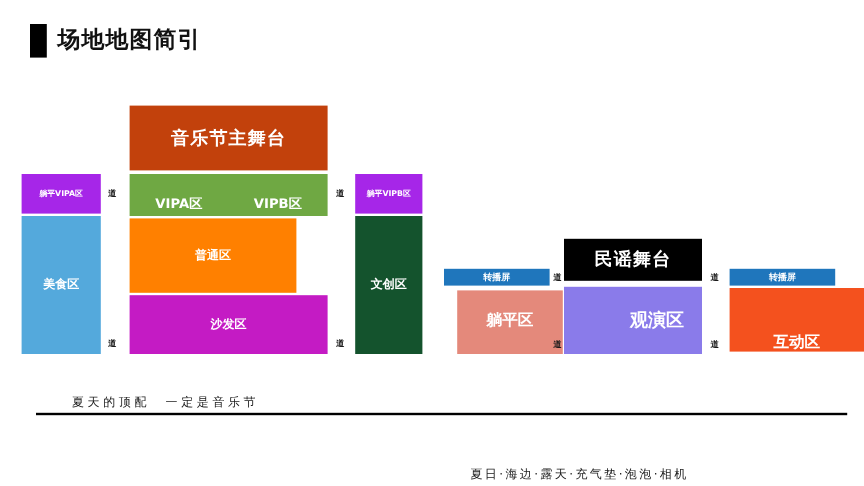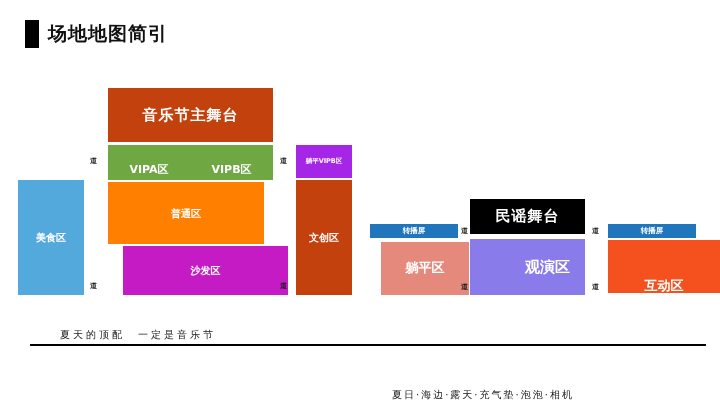--- a/index.html
+++ b/index.html
@@ -83,32 +83,31 @@
     width: 165px; height: 35px;
     background: #6FA843;
     justify-content: space-around;
     font-size: 11px;
     font-weight: normal;
   }
   #vip-band .zone-label { font-weight: bold; margin-top: 16px; }
   
   #normal-zone {
     left: 108px; top: 182px;
-    width: 156px; height: 62px;
+    width: 139px; height: 62px;
     background: #FF8000;
     font-size: 10px;
     justify-content: center;
   }
   
   #sofa-zone {
     left: 108px; top: 246px;
     width: 165px; height: 49px;
     background: #C41BC4;
     font-size: 10px;
-    margin-left: 15px;
   }
   
   #lay-vipa {
     left: 18px; top: 145px;
     width: 66px; height: 33px;
     background: #A626E8;
     font-size: 6.5px;
   }
   
   #food-zone {
@@ -121,21 +120,21 @@
   #lay-vipb {
     left: 296px; top: 145px;
     width: 56px; height: 33px;
     background: #A626E8;
     font-size: 6.5px;
   }
   
   #culture-zone {
     left: 296px; top: 180px;
     width: 56px; height: 115px;
-    background: #c2410c;
+    background: #14532d;
     font-size: 10px;
   }
 
   
   #screen-left {
     left: 370px; top: 224px;
     width: 88px; height: 14px;
     background: #1F76BC;
     font-size: 7.5px;
   }
@@ -220,20 +219,23 @@
   </div>
 
   <div class="zone" id="normal-zone">
     <span class="zone-label">普通区</span>
   </div>
 
   <div class="zone" id="sofa-zone">
     <span class="zone-label">沙发区</span>
   </div>
 
+  <div class="zone" id="lay-vipa">
+    <span class="zone-label">躺平VIPA区</span>
+  </div>
 
   <div class="zone" id="food-zone">
     <span class="zone-label">美食区</span>
   </div>
 
   <div class="zone" id="lay-vipb">
     <span class="zone-label">躺平VIPB区</span>
   </div>
 
   <div class="zone" id="culture-zone">

